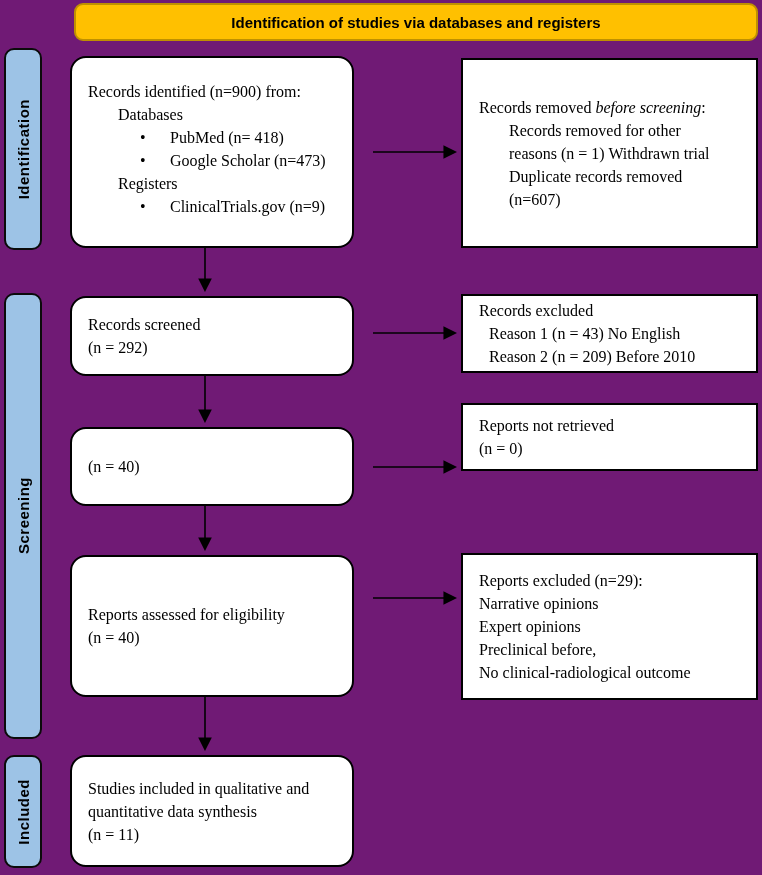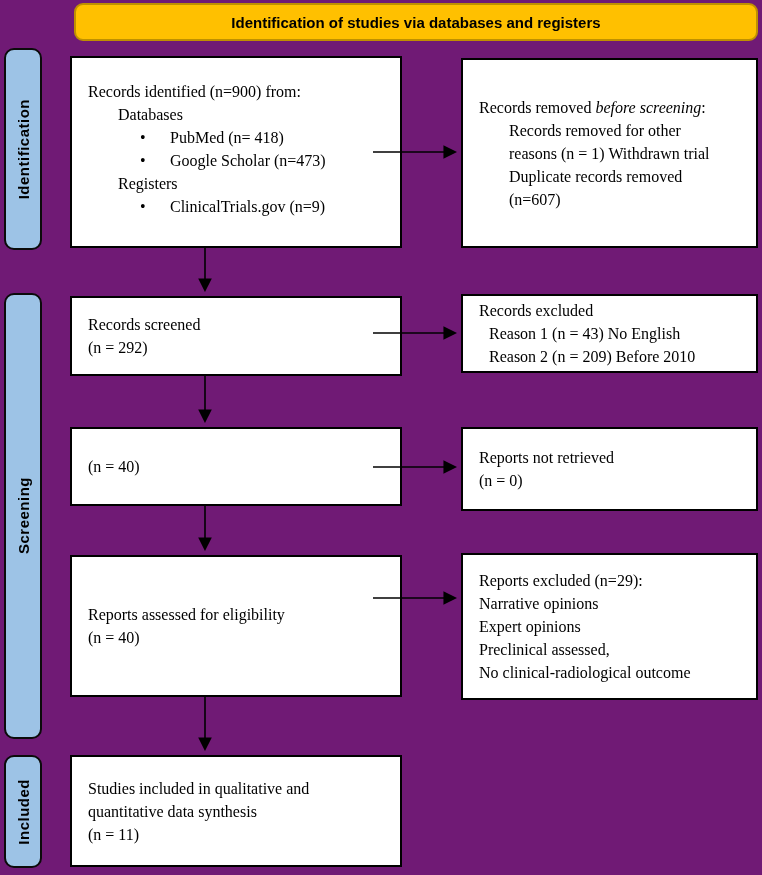--- a/index.html
+++ b/index.html
@@ -28,28 +28,28 @@
   #stage-identification { top:48px;  height:202px; }
   #stage-screening      { top:293px; height:446px; }
   #stage-included       { top:755px; height:113px; }
   
   .fbox {
     position:absolute; background:#fff; border:2px solid #000; box-sizing:border-box;
     font-size:16px; line-height:23px; padding:8px 16px;
     display:flex; flex-direction:column; justify-content:center;
   }
   .fbox.top { justify-content:flex-start; }
-  .col-left  { left:70px;  width:332px; }
+  .col-left  { left:70px;  width:284px;border-radius:16px; }
   .col-right { left:461px; width:297px; }
   #box-identified     { top:56px;  height:192px; padding-top:22px; }
   #box-removed        { top:58px;  height:190px; }
   #box-screened       { top:296px; height:80px;  }
   #box-excluded       { top:294px; height:79px;  }
   #box-sought         { top:427px; height:79px;  }
-  #box-notretrieved   { top:427px; height:84px;  }
+  #box-notretrieved   { top:403px; height:68px;  }
   #box-assessed       { top:555px; height:142px; }
   #box-repexcluded    { top:553px; height:147px; }
   #box-included       { top:755px; height:112px; }
   .indent-1 { margin-left:30px; }
   .indent-sm { margin-left:10px; }
   .indent-wrap { margin-left:30px; }
   .bullet-line { margin-left:52px; display:flex; }
   .bullet-line .bullet { width:30px; flex:0 0 30px; }
   .italic { font-style:italic; }
   
@@ -122,21 +122,21 @@
 
   <div class="fbox col-left" id="box-assessed">
     <div>Reports assessed for eligibility</div>
     <div>(n = 40)</div>
   </div>
 
   <div class="fbox col-right" id="box-repexcluded">
     <div>Reports excluded (n=29):</div>
     <div>Narrative opinions</div>
     <div>Expert opinions</div>
-    <div>Preclinical assessed,</div>
+    <div>Preclinical before,</div>
     <div>No clinical-radiological outcome</div>
   </div>
 
   <div class="fbox col-left" id="box-included">
     <div>Studies included in qualitative and</div>
     <div>quantitative data synthesis</div>
     <div>(n = 11)</div>
   </div>
 
   <svg class="arrows" width="762" height="875" viewBox="0 0 762 875">

